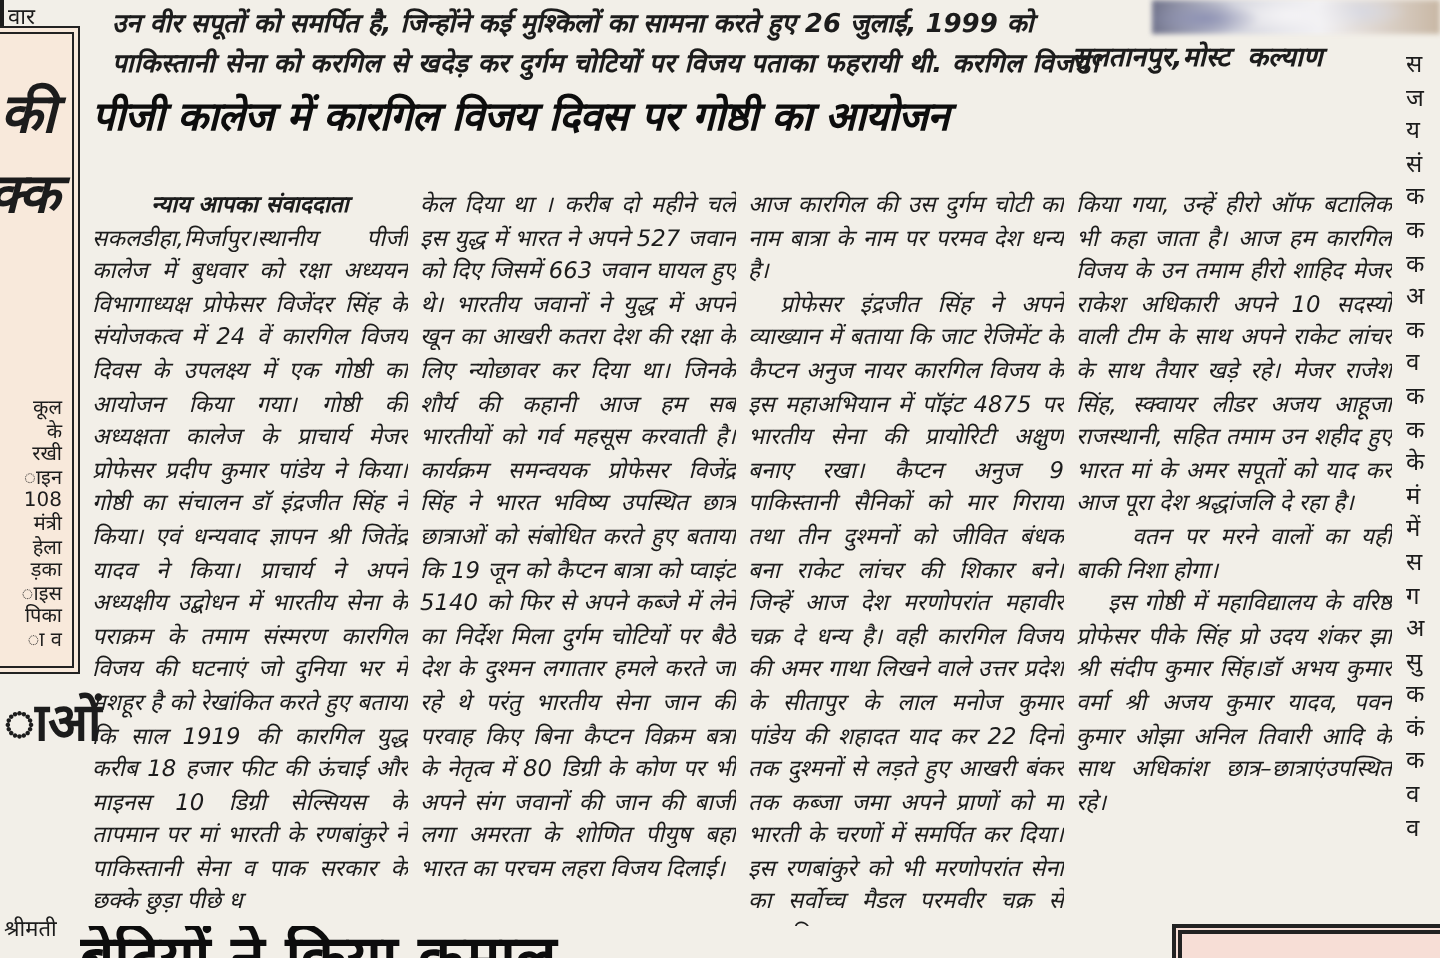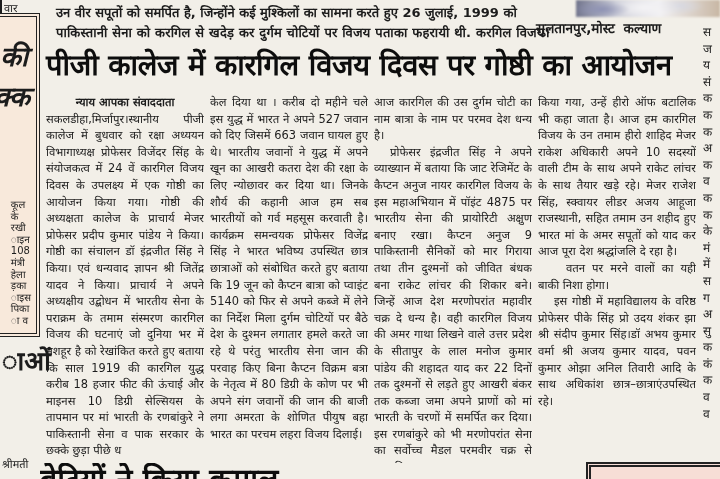--- a/index.html
+++ b/index.html
@@ -14,41 +14,41 @@
   .ls-rule { position:absolute; left:0; top:0; width:2px; height:13px; background:#1c1c1c; }
   .ls-top { position:absolute; left:4px; top:0; font-size:11px; }
   .ls-box {
     position:absolute; left:-37px; top:13px; width:77px; height:324px;
     border:4px double #222; background:#f8e9db;
   }
   .ls-big1 { position:absolute; right:8px; top:20px; font-size:27px; font-weight:800; font-style:italic; }
   .ls-big2 { position:absolute; right:6px; top:60px; font-size:27px; font-weight:800; font-style:italic; }
   .ls-list {
     position:absolute; right:5px; top:182px; font-size:10px; line-height:11.6px;
-    white-space:pre-line;
+    text-align:right; white-space:pre-line;
   }
   .ls-belowbox { position:absolute; left:2px; top:342px; font-size:26px; font-weight:800; }
   .ls-bottom { position:absolute; left:2px; top:456px; font-size:11px; }
   
-  .main { position:absolute; left:44px; top:0; width:676px; height:366px; }
+  .main { position:absolute; left:44px; top:0; width:676px; height:366px;font-style:italic; }
   .intro { position:absolute; left:12px; top:3px; width:600px; font-size:13px; font-weight:600; line-height:20px; }
   .intro .l2 { letter-spacing:0.2px; }
   .photo {
     position:absolute; left:532px; top:0; width:144px; height:17px;
     background:
       radial-gradient(ellipse 40px 12px at 18% 55%, #8e92b4 0%, rgba(142,146,180,0) 70%),
       radial-gradient(ellipse 50px 14px at 48% 45%, #f4f3f5 0%, rgba(244,243,245,0) 75%),
       radial-gradient(ellipse 35px 12px at 72% 35%, #d7d8e1 0%, rgba(215,216,225,0) 70%),
       linear-gradient(90deg, #71748c 0%, #cfd0da 28%, #f1f0f3 58%, #c8b7a4 100%);
     filter: blur(1.2px);
   }
   .dateline { position:absolute; left:492px; top:19px; width:180px; font-size:13.5px; font-weight:600; word-spacing:4px; }
   .headline {
     position:absolute; left:2px; top:44px; width:660px; height:48px;
-    font-size:29px; font-weight:800; letter-spacing:-0.3px; white-space:nowrap;
+    font-size:20px; font-weight:800; letter-spacing:-0.3px; white-space:nowrap;
     color:#0d0d0d;
   }
   .columns {
     position:absolute; left:2px; top:94px; width:650px; height:369px;
     display:flex; gap:6px; overflow:hidden;
   }
   .col { width:158px; flex:0 0 158px; font-size:11.4px; line-height:16.6px; text-align:justify; overflow:hidden; }
   .col p { text-indent:16px; }
   .col p.noindent { text-indent:0; }
   .byline { text-align:center; font-weight:600; text-indent:0 !important; }

